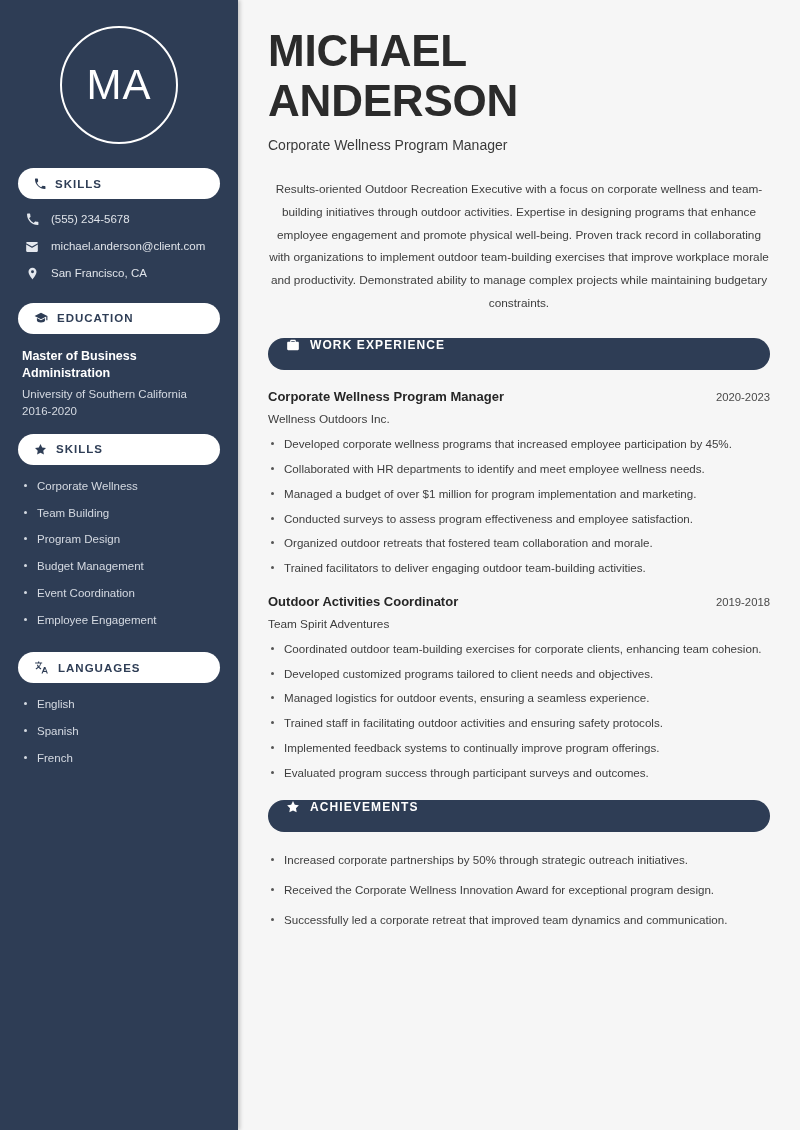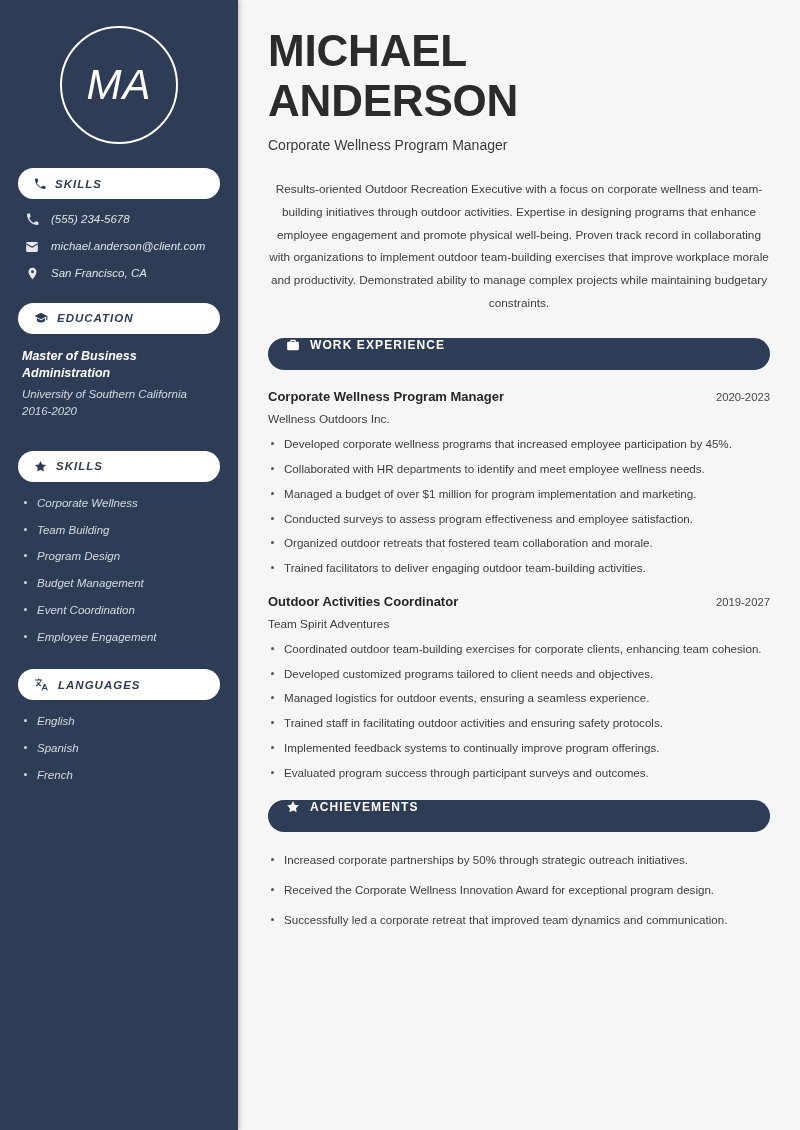--- a/index.html
+++ b/index.html
@@ -27,21 +27,20 @@
 
   
   .sidebar {
     width: 238px;
     flex: 0 0 238px;
     background: #2e3d55;
     padding: 0 18px;
     position: relative;
     z-index: 2;
     box-shadow: 2px 0 4px rgba(0,0,0,0.20);
-    font-style: italic;
   }
 
   .avatar-wrap {
     display: flex;
     justify-content: center;
     padding-top: 26px;
     padding-bottom: 24px;
   }
   .avatar {
     width: 118px;
@@ -89,21 +88,21 @@
   }
   .contact-row:last-child { margin-bottom: 0; }
   .contact-row .ci { flex: 0 0 16px; display: flex; justify-content: center; }
   .contact-row .ctext {
     font-size: 11.5px;
     color: #dfe3e9;
     line-height: 1.2;
     word-break: break-word;
   }
 
-  .edu-block { padding: 0 4px; margin-bottom: 30px; }
+  .edu-block { padding: 0 4px; margin-bottom: 13px; }
   .edu-degree {
     font-size: 12.5px;
     font-weight: bold;
     color: #ffffff;
     line-height: 1.42;
     margin-bottom: 3px;
   }
   .edu-school {
     font-size: 11.5px;
     color: #d5dae2;
@@ -365,21 +364,21 @@
         <li>Managed a budget of over $1 million for program implementation and marketing.</li>
         <li>Conducted surveys to assess program effectiveness and employee satisfaction.</li>
         <li>Organized outdoor retreats that fostered team collaboration and morale.</li>
         <li>Trained facilitators to deliver engaging outdoor team-building activities.</li>
       </ul>
     </div>
 
     <div class="job">
       <div class="job-head">
         <span class="job-role">Outdoor Activities Coordinator</span>
-        <span class="job-dates">2019-2027</span>
+        <span class="job-dates">2019-2018</span>
       </div>
       <div class="job-company">Team Spirit Adventures</div>
       <ul class="bullets">
         <li>Coordinated outdoor team-building exercises for corporate clients, enhancing team cohesion.</li>
         <li>Developed customized programs tailored to client needs and objectives.</li>
         <li>Managed logistics for outdoor events, ensuring a seamless experience.</li>
         <li>Trained staff in facilitating outdoor activities and ensuring safety protocols.</li>
         <li>Implemented feedback systems to continually improve program offerings.</li>
         <li>Evaluated program success through participant surveys and outcomes.</li>
       </ul>

